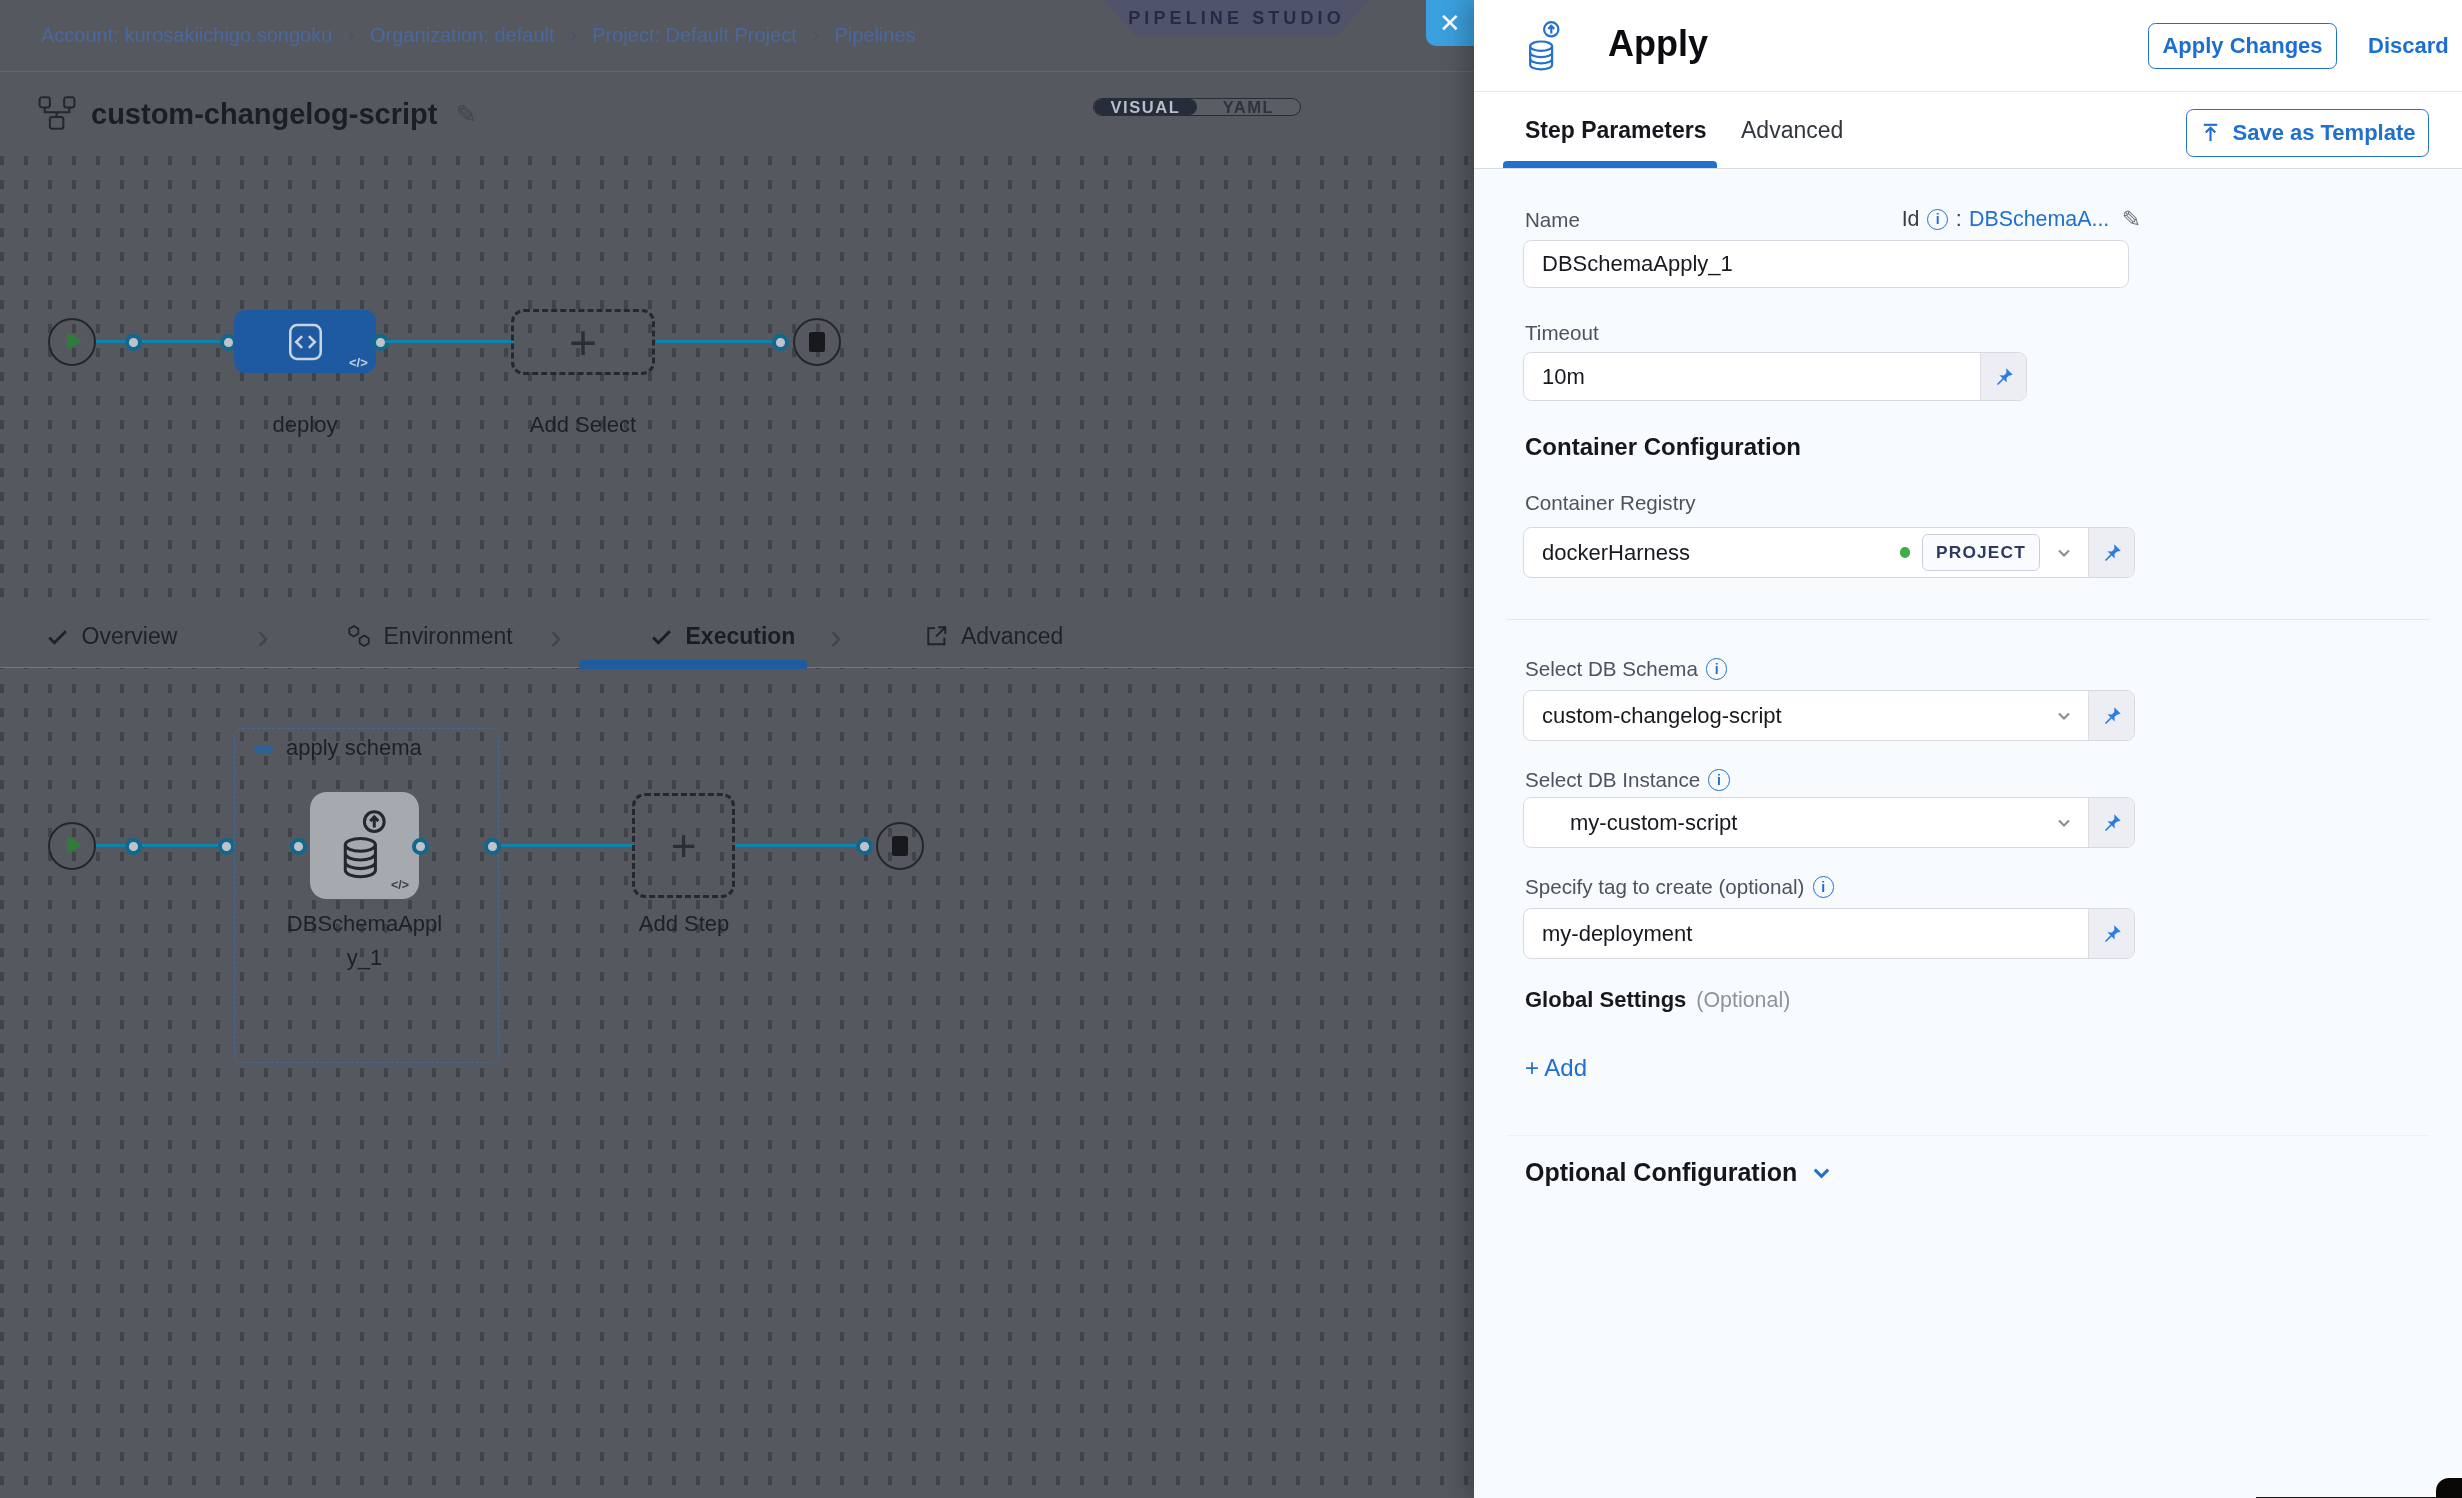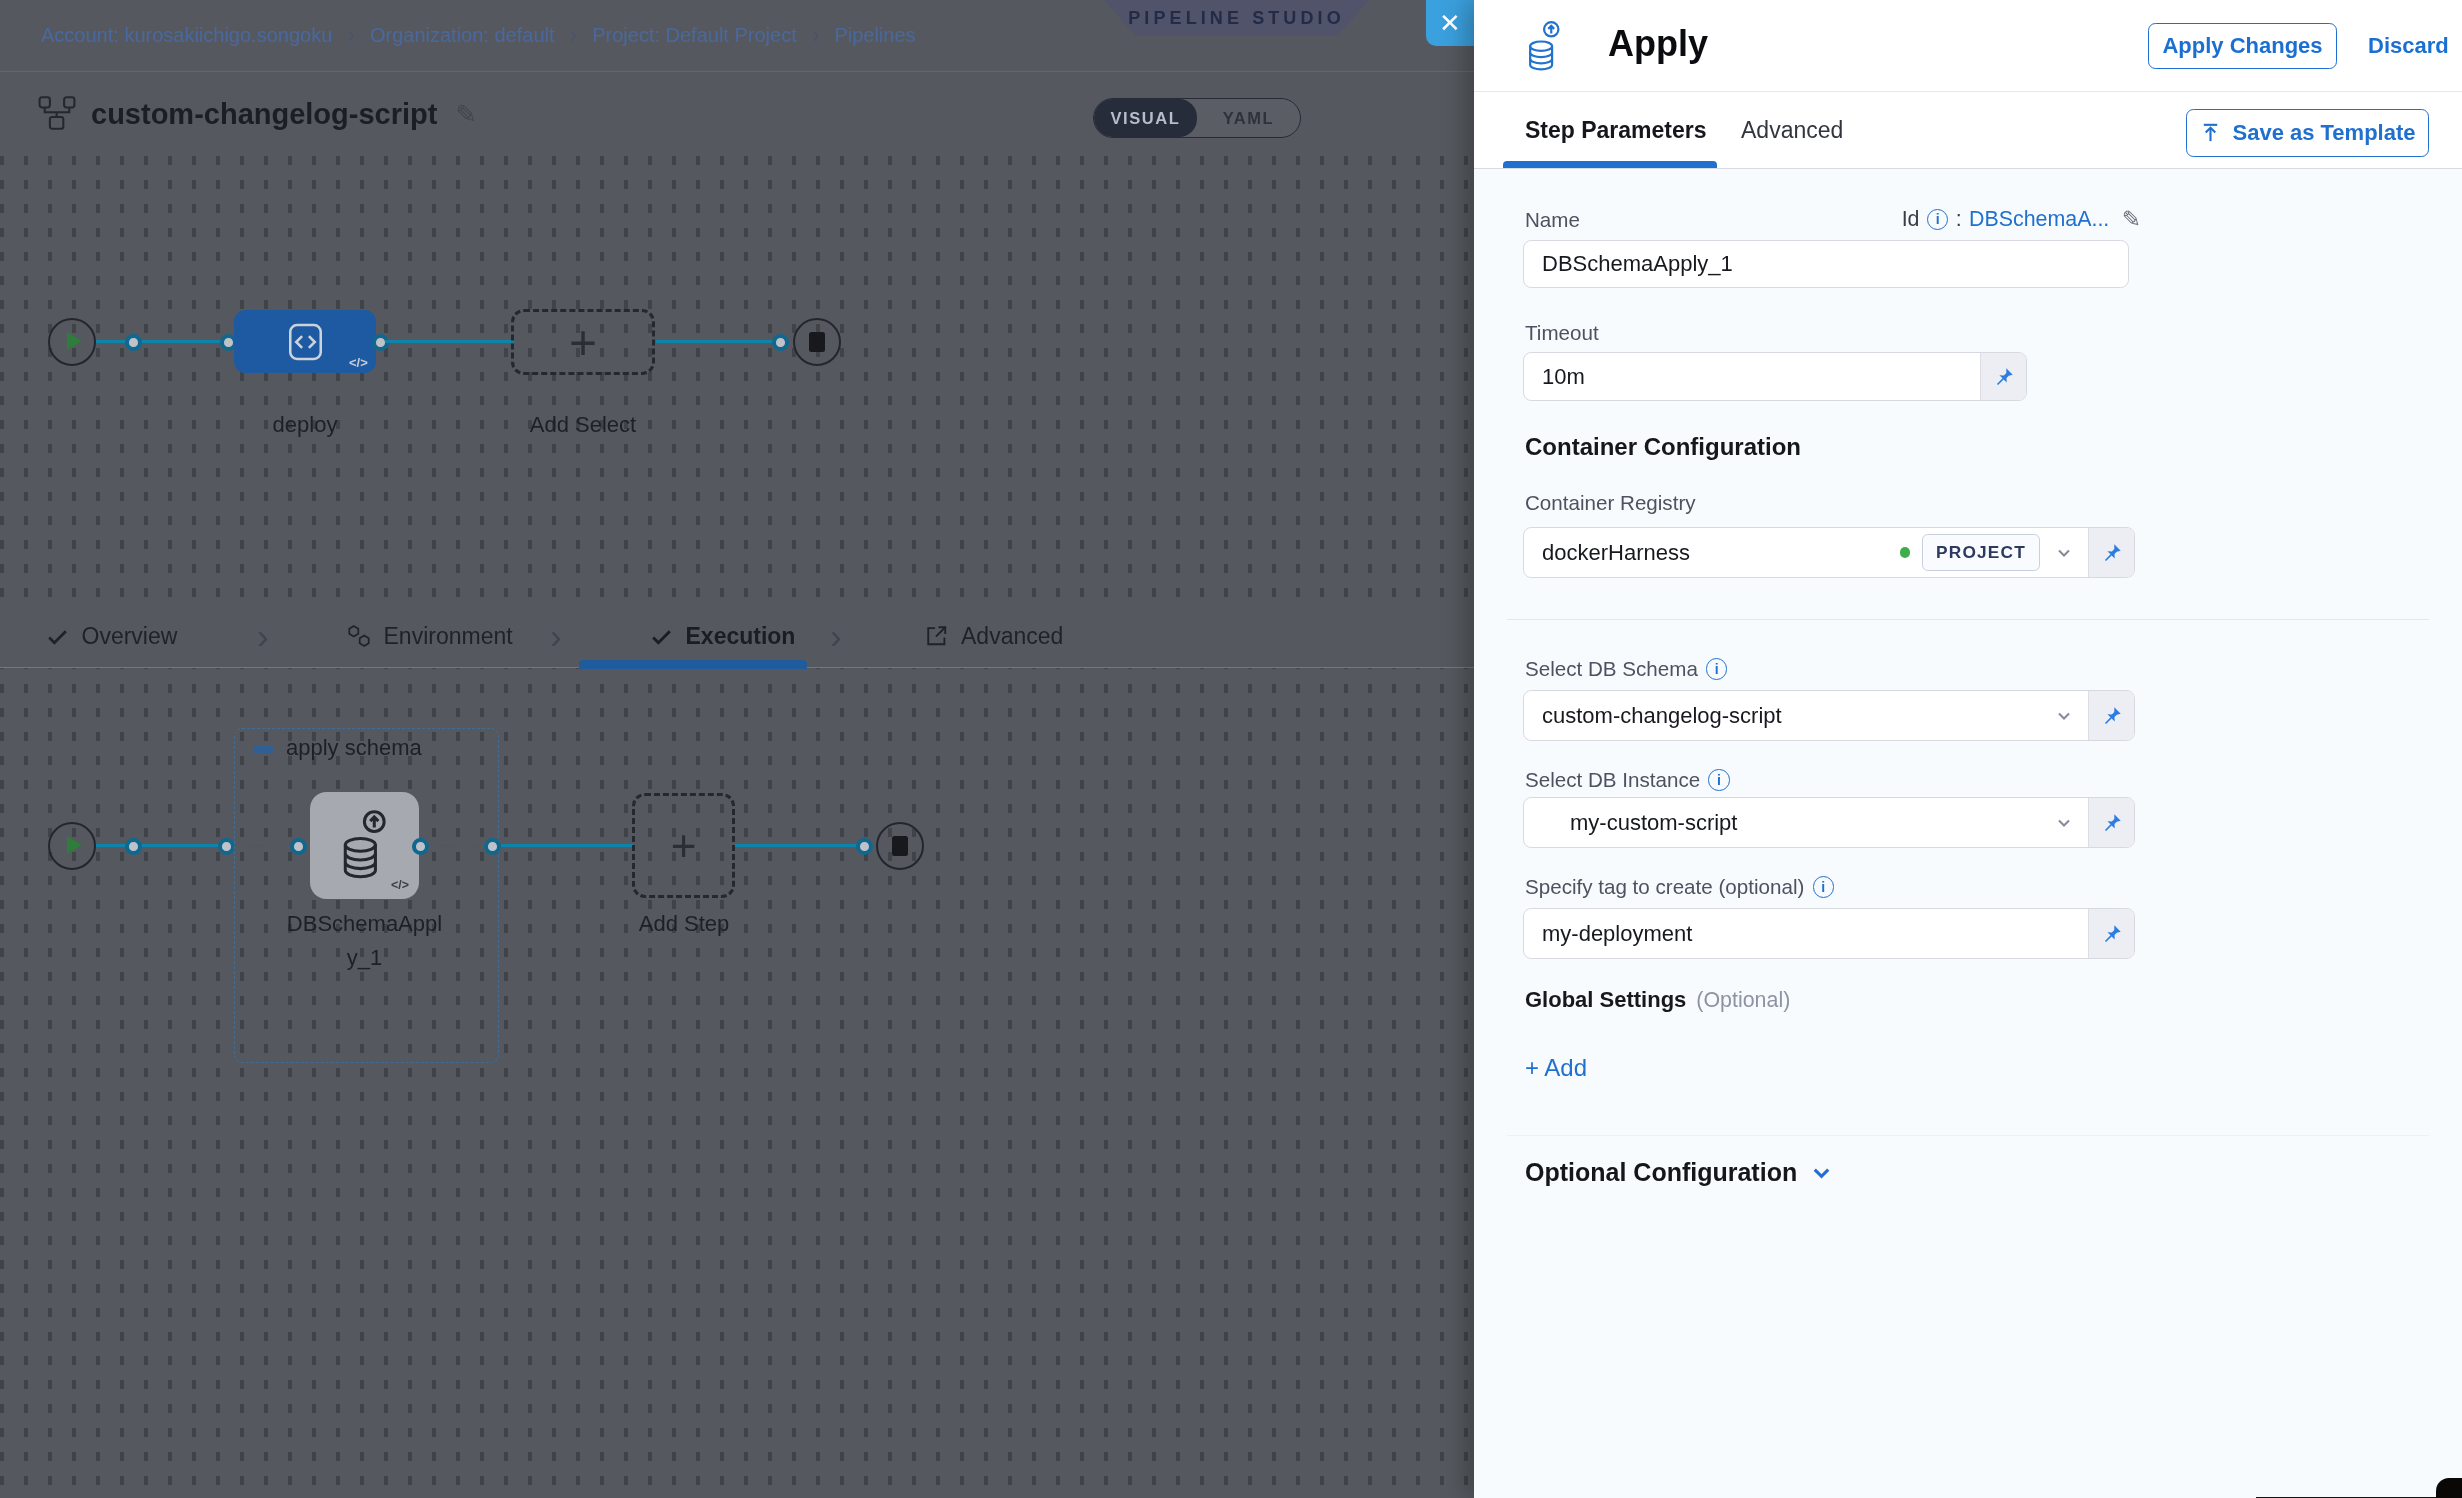--- a/index.html
+++ b/index.html
@@ -18,21 +18,21 @@
 
   .crumb-bar { position:absolute; left:0; top:0; width:100%; height:72px; border-bottom:0.8px solid #63666c;
     display:flex; align-items:center; padding-left:41px; }
   .crumb { font-size:20px; color:#49689f; white-space:nowrap; }
   .crumb-sep { color:#4a5468; margin:0 15px; font-size:23px; }
 
   .title-row { position:absolute; left:0; top:72px; width:1474px; height:84px; display:flex; align-items:center; padding-left:38px; }
   .title-text { font-size:29px; font-weight:700; color:#1b1e23; margin-left:15px; }
   .edit-pencil { margin-left:18px; font-size:25.5px; color:#41464e; }
 
-  .toggle { position:absolute; left:1093px; top:98px; width:208px; height:40px; border:1.6px solid #272b36; border-radius:20px; display:flex; overflow:hidden; background:rgba(255,255,255,0.03); }
+  .toggle { position:absolute; left:1093px; top:98px; width:208px; height:18px; border:1.6px solid #272b36; border-radius:20px; display:flex; overflow:hidden; background:rgba(255,255,255,0.03); }
   .toggle-seg { flex:1; display:flex; align-items:center; justify-content:center; font-size:16.5px; font-weight:700; letter-spacing:1.6px; }
   .toggle-visual { background:#272c3b; border-radius:18px; color:#b9bdc8; }
   .toggle-yaml { color:#2d323c; }
 
   .studio-badge { position:absolute; left:1104px; top:0; width:265px; height:36px; background:#50536a;
     clip-path:polygon(0 0,100% 0,88% 100%,12% 100%);
     color:#242b46; font-weight:700; font-size:18px; letter-spacing:4.1px;
     display:flex; align-items:center; justify-content:center; }
 
   .close-btn { position:absolute; left:1426px; top:0; width:48px; height:46px; background:#3ba0de;

